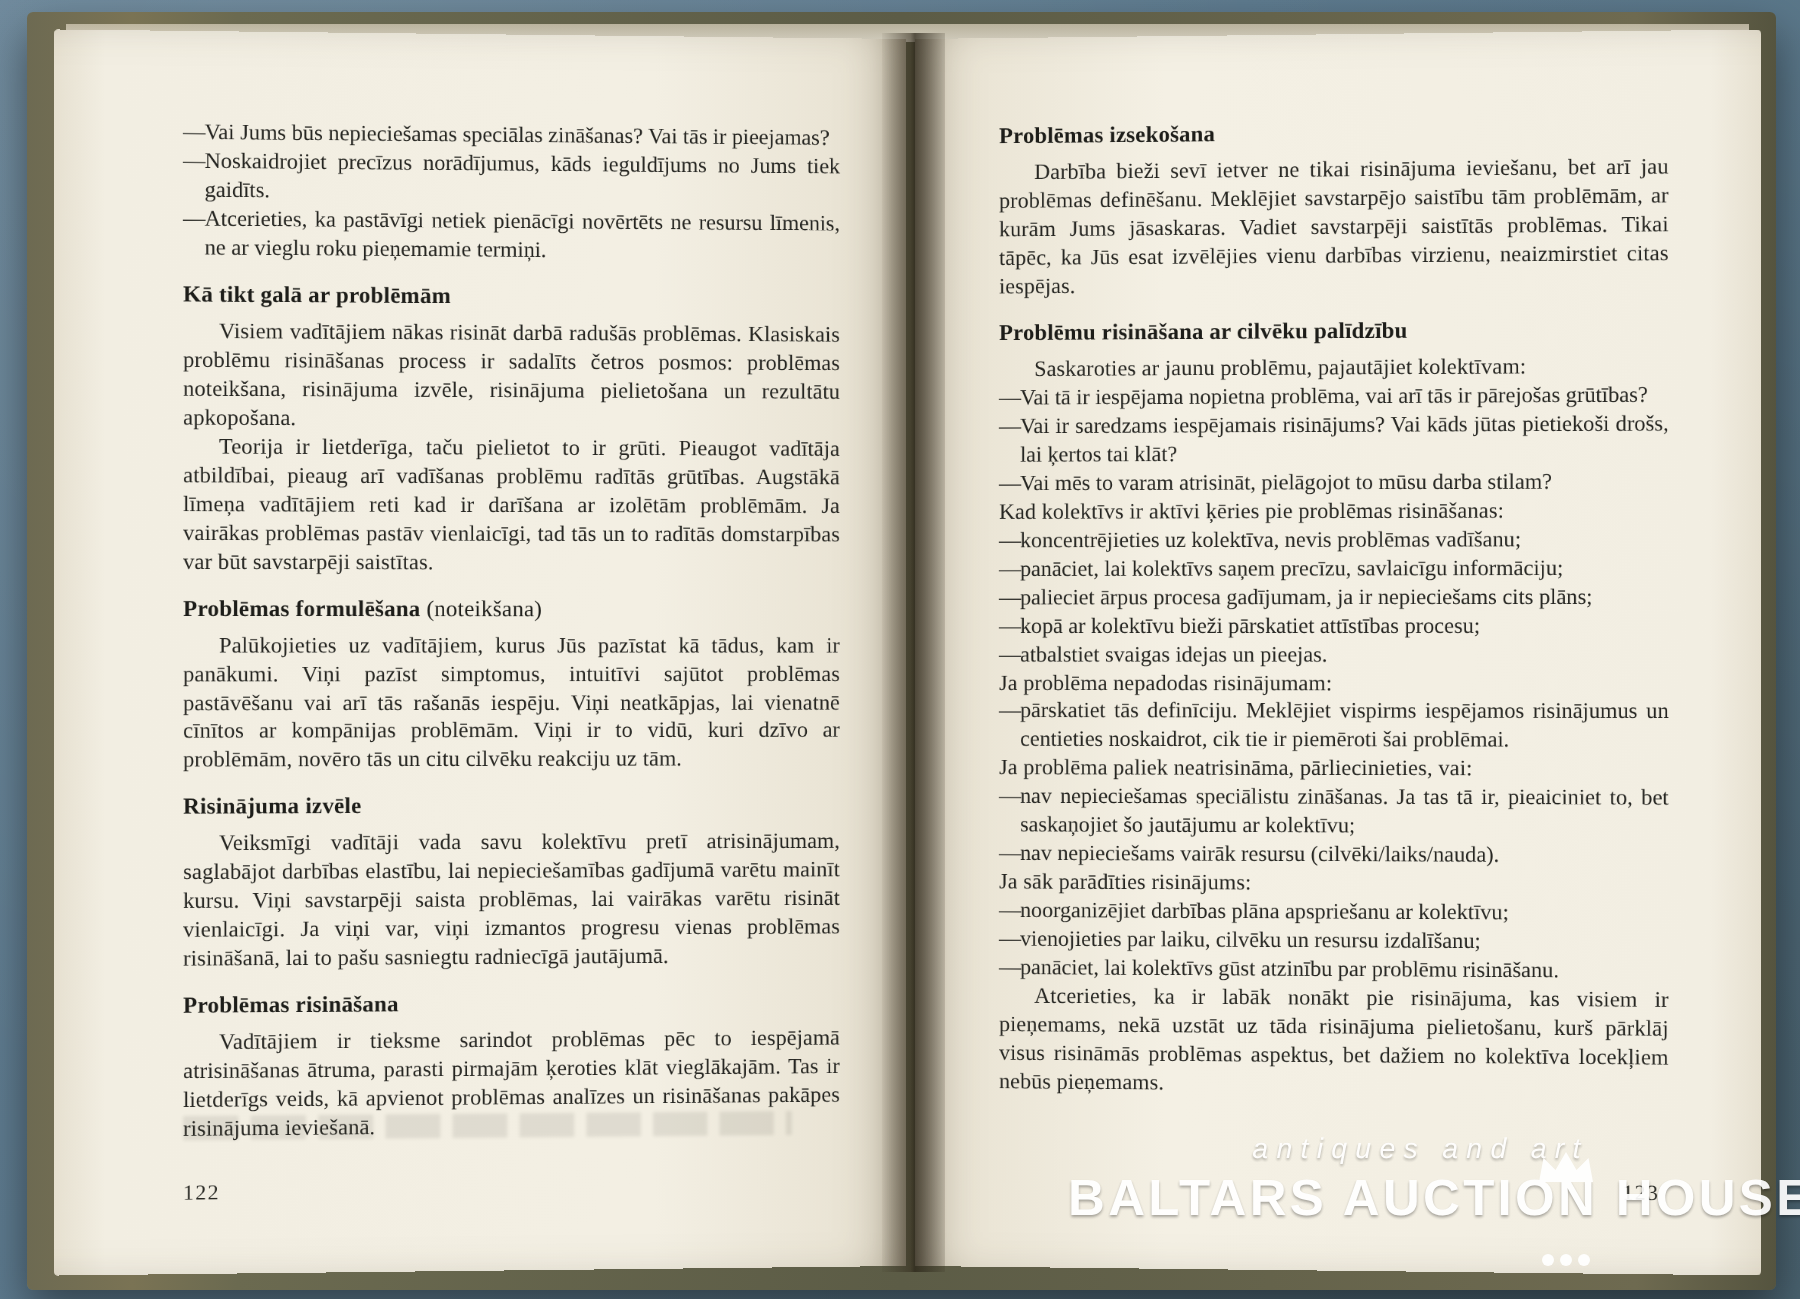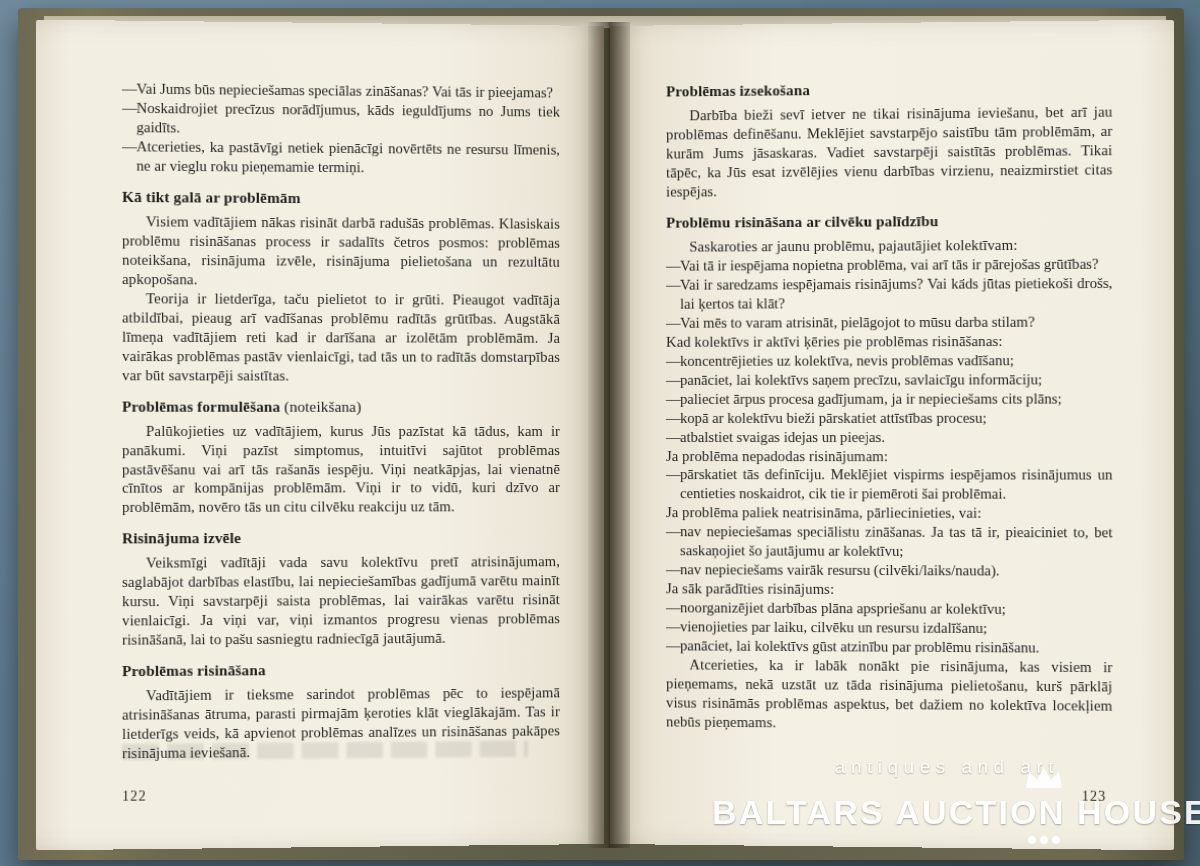--- a/index.html
+++ b/index.html
@@ -163,22 +163,23 @@
     color: #ffffff;
     opacity: 0.92;
     text-align: center;
     font-family: "Liberation Sans", sans-serif;
     text-shadow: 0 1px 2px rgba(0,0,0,0.35);
     pointer-events: none;
   }
   .wm-top {
     font-size: 19px;
     letter-spacing: 5.5px;
-    margin-bottom: 15px;
+    margin-bottom: 2px;
     opacity: .95;
+    font-style: italic;
   }
   .wm-main {
     font-size: 34px;
     font-weight: bold;
     letter-spacing: 2.2px;
     white-space: nowrap;
     text-align: center;
   }
   .wm-crown {
     position: absolute;

